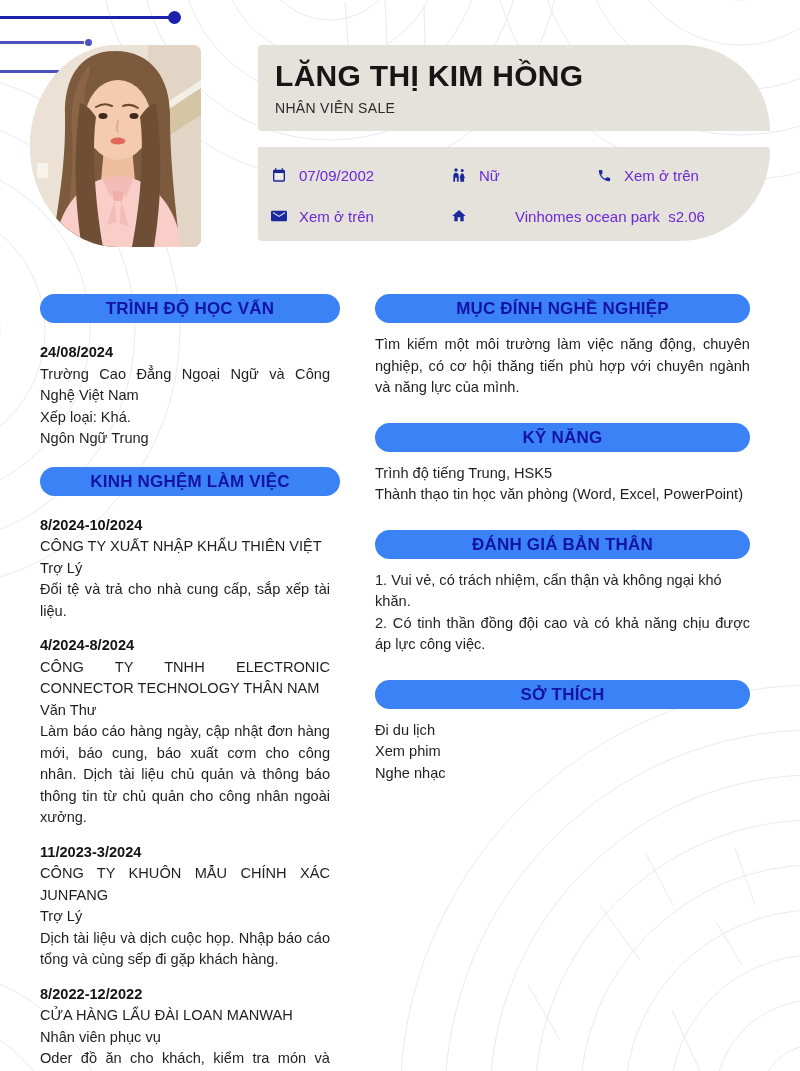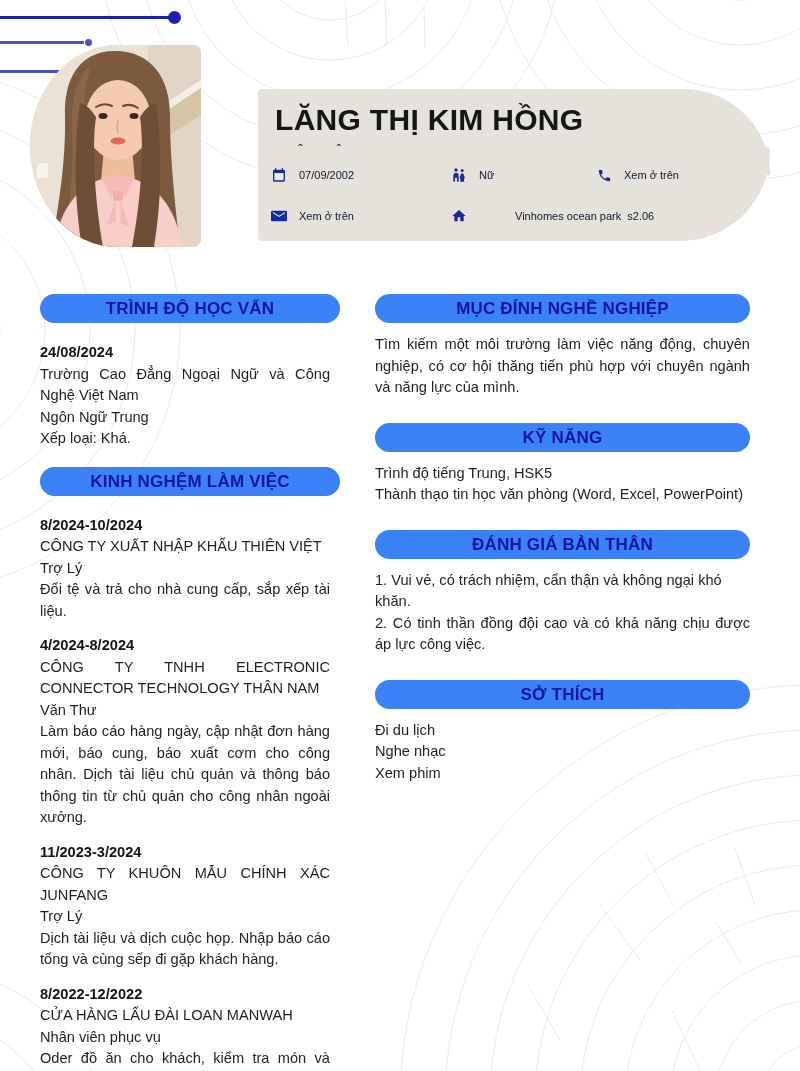--- a/index.html
+++ b/index.html
@@ -13,30 +13,30 @@
   .dl1dot{left:168px;top:11px;width:13px;height:13px;border-radius:50%;background:#1c21ad;}
   .dl2{left:0;top:41px;width:84px;height:2.5px;background:#4d52c3;}
   .dl2dot{left:85px;top:39px;width:7px;height:7px;border-radius:50%;background:#4d52c3;}
   .dl3{left:0;top:70px;width:62px;height:2.5px;background:#4d52c3;}
   
   .photo{position:absolute;left:30px;top:45px;width:171px;height:202px;z-index:3;
          border-radius:88px 8px 8px 88px / 102px 8px 8px 102px;overflow:hidden;background:#ebe1d4;}
   .photo svg{display:block;}
   
   .name-block{position:absolute;left:258px;top:45px;width:512px;height:86px;background:#e4e2db;
-              border-radius:4px 86px 0 4px;z-index:2;padding:14px 0 0 17px;box-sizing:border-box;margin-top:44px;}
+              border-radius:4px 86px 0 4px;z-index:2;padding:14px 0 0 17px;box-sizing:border-box;}
   .name-block h1{margin:0;font-size:30px;font-weight:bold;color:#161616;letter-spacing:.3px;line-height:34px;}
   .name-block .sub{margin-top:7px;font-size:14px;color:#2a2a2a;letter-spacing:.3px;}
   .contact-block{position:absolute;left:258px;top:147px;width:512px;height:94px;background:#e4e2db;
                  border-radius:0 4px 90px 4px;z-index:2;box-sizing:border-box;
                  padding:18px 10px 0 13px;display:grid;grid-template-columns:180px 146px 1fr;
                  grid-row-gap:21px;align-content:start;}
   .ci{display:flex;align-items:center;gap:12px;height:20px;}
   .ci svg{flex:0 0 auto;}
-  .ct{font-size:11px;color:#0f172a;white-space:pre-wrap;}
+  .ct{font-size:15px;color:#6d28d9;white-space:pre-wrap;}
   .ci-addr{grid-column:2 / 4;gap:48px;}
   
   .col{position:absolute;top:294px;z-index:2;}
   .col-left{left:40px;width:300px;}
   .col-right{left:375px;width:375px;}
   .pill{height:29px;line-height:29px;background:#3b82f6;border-radius:15px;text-align:center;
         font-size:17px;font-weight:bold;color:#1313a8;letter-spacing:.2px;}
   .col-left .pill{margin-bottom:19px;}
   .col-right .pill{margin-bottom:11px;}
   .sec{margin-bottom:24px;}
@@ -187,22 +187,22 @@
     </div>
   </div>
 
   <div class="col col-left">
 
     <div class="sec-edu">
       <div class="pill">TRÌNH ĐỘ HỌC VẤN</div>
       <div class="inner">
         <p class="date">24/08/2024</p>
         <p class="just">Trường Cao Đẳng Ngoại Ngữ và Công Nghệ Việt Nam</p>
+        <p>Xếp loại: Khá.</p>
         <p>Ngôn Ngữ Trung</p>
-        <p>Xếp loại: Khá.</p>
       </div>
     </div>
 
     <div class="sec">
       <div class="pill">KINH NGHỆM LÀM VIỆC</div>
 
       <div class="inner xp">
         <p class="date">8/2024-10/2024</p>
         <p class="just">CÔNG TY XUẤT NHẬP KHẨU THIÊN VIỆT</p>
         <p>Trợ Lý</p>
@@ -247,19 +247,19 @@
 
     <div class="sec">
       <div class="pill">ĐÁNH GIÁ BẢN THÂN</div>
       <p>1. Vui vẻ, có trách nhiệm, cẩn thận và không ngại khó khăn.</p>
       <p class="just">2. Có tinh thần đồng đội cao và có khả năng chịu được áp lực công việc.</p>
     </div>
 
     <div class="sec">
       <div class="pill">SỞ THÍCH</div>
       <p>Đi du lịch</p>
+      <p>Xem phim</p>
       <p>Nghe nhạc</p>
-      <p>Xem phim</p>
     </div>
   </div>
 
 
 </div>
 
 </body></html>

